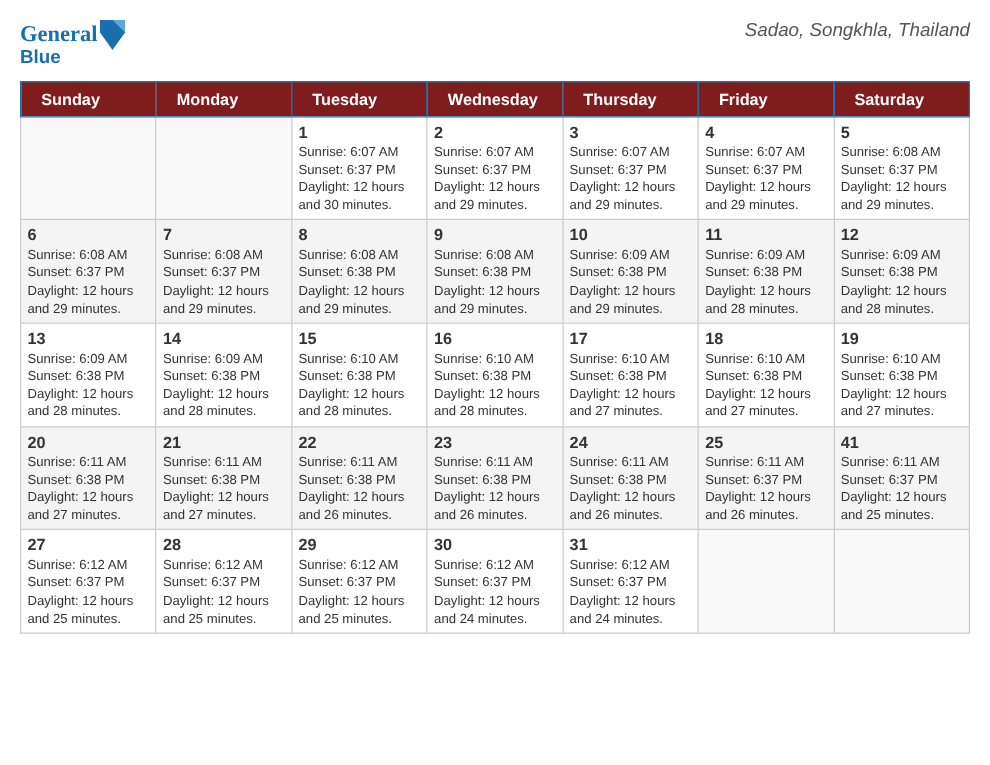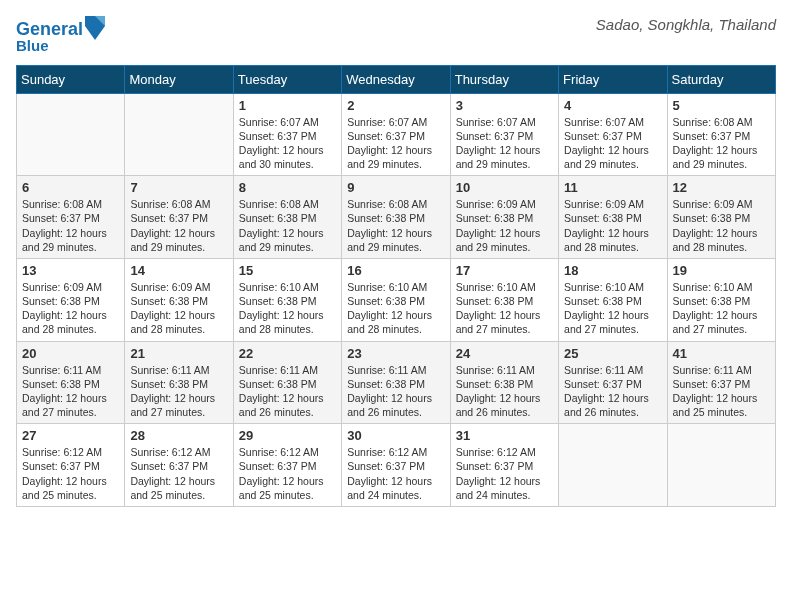--- a/index.html
+++ b/index.html
@@ -47,25 +47,25 @@
       font-size: 15px;
       color: #555;
       font-style: italic;
     }
     .calendar {
       width: 100%;
       border-collapse: collapse;
       border: 1px solid #ccc;
     }
     .calendar th {
-      background-color: #0c4a6e;
+      background-color: #7f1d1d;
       color: #fff;
       font-size: 13px;
-      font-weight: normal;
-      padding: 6px 4px;
+      font-weight: bold;
+      padding: 6px 16px;
       text-align: left;
       border: 1px solid #1a6faf;
     }
     .calendar td {
       vertical-align: top;
       border: 1px solid #ccc;
       padding: 4px 5px;
       width: calc(100% / 7);
       min-height: 80px;
       height: 80px;
@@ -90,21 +90,21 @@
     .row-alt td {
       background: #f4f4f4;
     }
   </style>
 </head>
 <body>
 
 <div class="header">
   <div class="logo">
     <div>
-      <div style="display:flex;align-items:flex-end;">
+      <div style="display:flex;align-items:center;font-family:Liberation Serif, serif;">
         <span class="logo-text">
           <span>General</span>
         </span>
         <svg class="logo-icon" viewBox="0 0 20 24" xmlns="http://www.w3.org/2000/svg">
           <polygon points="0,0 20,0 20,10 10,24 0,10" fill="#1a6faf"></polygon>
           <polygon points="10,0 20,0 20,10" fill="#5ba8d4"></polygon>
         </svg>
       </div>
       <div class="logo-text" style="color:#1a6faf;font-size:15px;margin-top:-2px;">Blue</div>
     </div>

